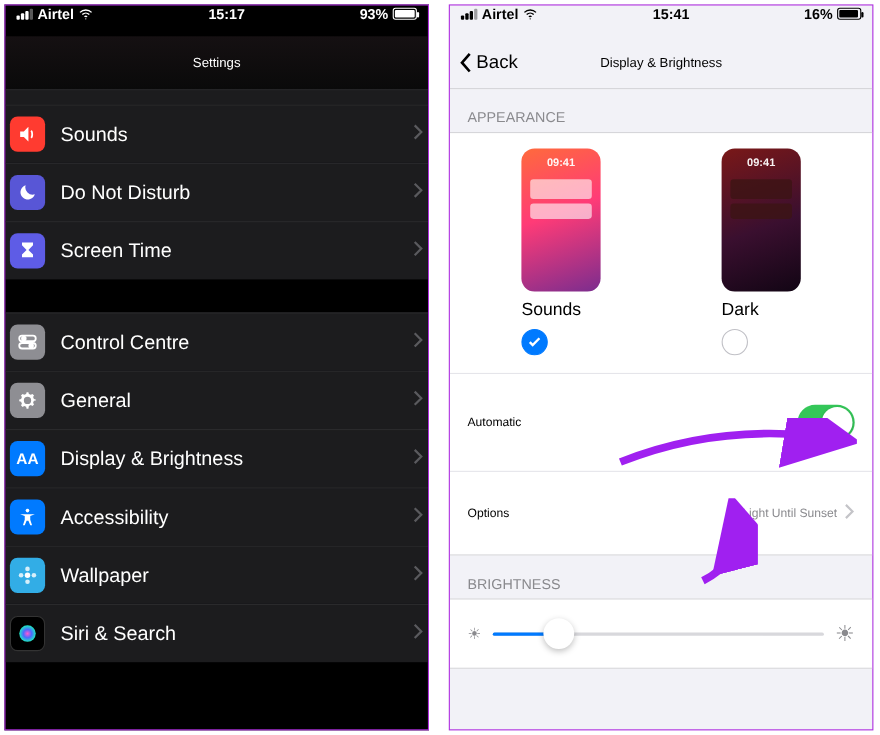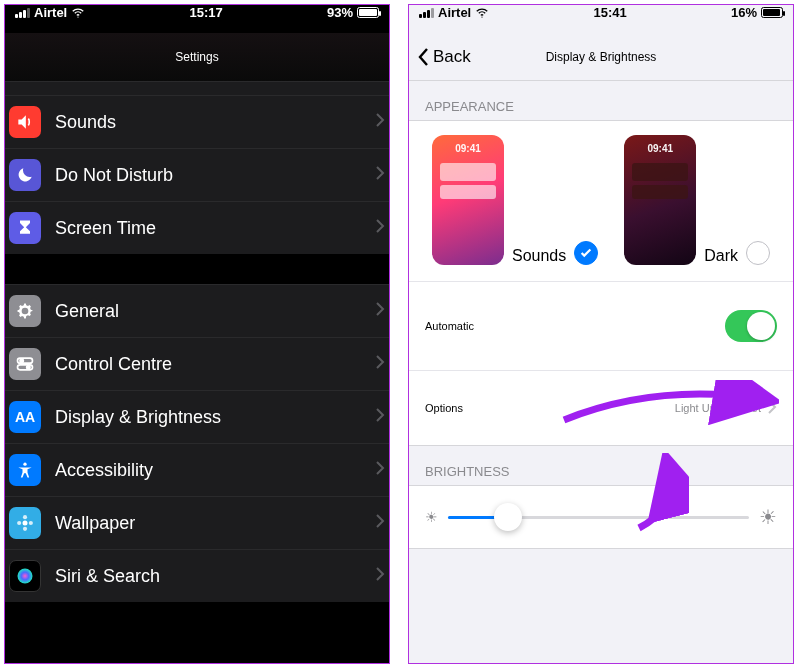--- a/index.html
+++ b/index.html
@@ -71,21 +71,21 @@
   
   .bg-red{background:#ff3b30}.bg-purple{background:#5856d6}.bg-indigo{background:#5e5ce6}
   .bg-grey{background:#8e8e93}.bg-blue{background:#007aff}.bg-teal{background:#32ade6}
   .bg-black{background:#000;border:1px solid #333}.bg-touch{background:#ff2d55}
 
   
   .phone.right .status { color:#000; }
   .section-header { font-size:13px; color:#8a8a8e; padding:18px 16px 6px; text-transform:uppercase; }
   .group { background:#fff; border-top:1px solid #d6d6da; border-bottom:1px solid #d6d6da; }
   .appearance-row { display:flex; justify-content:space-around; padding:14px 10px 16px; }
-  .appcard { display:flex; flex-direction:row; align-items:flex-end; gap:8px; }
+  .appcard { display:flex; flex-direction:column; align-items:flex-start; gap:8px; }
   .thumb {
     width:72px; height:130px; border-radius:12px; position:relative; overflow:hidden;
   }
   .thumb.light { background: linear-gradient(160deg,#ff6a3c 0%,#ff3b77 45%, #7b2d8e 100%); }
   .thumb.dark  { background: linear-gradient(160deg,#7a1818 0%,#3a0f2f 55%, #120514 100%); }
   .thumb .t-time { position:absolute; top:8px; left:0; right:0; text-align:center; color:rgba(255,255,255,.95); font-size:10px; font-weight:600;}
   .thumb .stripe { position:absolute; left:8px; right:8px; height:18px; border-radius:3px; }
   .thumb.light .stripe { background:rgba(255,255,255,.6);}
   .thumb.dark  .stripe { background:rgba(60,20,20,.8);}
   .thumb .s1{top:28px}.thumb .s2{top:50px;height:14px}
@@ -186,40 +186,40 @@
       <span>Screen Time</span>
       <span class="chev"><svg viewBox="0 0 10 16" fill="none" stroke="currentColor" stroke-width="2">
             <path d="M2 2l6 6-6 6"></path>
           </svg></span>
     </div>
 
     <div class="gap"></div>
 
     <div class="drow">
       <span class="icon bg-grey">
-        <svg viewBox="0 0 24 24" fill="#fff">
-            <path d="M12 8a4 4 0 1 0 0 8 4 4 0 0 0 0-8zm9 4l-2 .5-.9 2.1 1 1.8-1.7 1.7-1.8-1-2.1.9L13 21h-2l-.5-2-2.1-.9-1.8 1L4.9 17.4l1-1.8L5 13.5 3 13v-2l2-.5.9-2.1-1-1.8L6.6 4.9l1.8 1L10.5 5 11 3h2l.5 2 2.1.9 1.8-1 1.7 1.7-1 1.8.9 2.1 2 .5v2z"></path>
-          </svg>
-      </span>
-      <span>General</span>
-      <span class="chev"><svg viewBox="0 0 10 16" fill="none" stroke="currentColor" stroke-width="2">
-            <path d="M2 2l6 6-6 6"></path>
-          </svg></span>
-    </div>
-
-    <div class="drow">
-      <span class="icon bg-grey">
         <svg viewBox="0 0 24 24" fill="none" stroke="#fff" stroke-width="2">
             <rect x="3" y="5" width="18" height="6" rx="3"></rect>
             <circle cx="8" cy="8" r="2" fill="#fff"></circle>
             <rect x="3" y="13" width="18" height="6" rx="3"></rect>
             <circle cx="16" cy="16" r="2" fill="#fff"></circle>
           </svg>
       </span>
       <span>Control Centre</span>
+      <span class="chev"><svg viewBox="0 0 10 16" fill="none" stroke="currentColor" stroke-width="2">
+            <path d="M2 2l6 6-6 6"></path>
+          </svg></span>
+    </div>
+
+    <div class="drow">
+      <span class="icon bg-grey">
+        <svg viewBox="0 0 24 24" fill="#fff">
+            <path d="M12 8a4 4 0 1 0 0 8 4 4 0 0 0 0-8zm9 4l-2 .5-.9 2.1 1 1.8-1.7 1.7-1.8-1-2.1.9L13 21h-2l-.5-2-2.1-.9-1.8 1L4.9 17.4l1-1.8L5 13.5 3 13v-2l2-.5.9-2.1-1-1.8L6.6 4.9l1.8 1L10.5 5 11 3h2l.5 2 2.1.9 1.8-1 1.7 1.7-1 1.8.9 2.1 2 .5v2z"></path>
+          </svg>
+      </span>
+      <span>General</span>
       <span class="chev"><svg viewBox="0 0 10 16" fill="none" stroke="currentColor" stroke-width="2">
             <path d="M2 2l6 6-6 6"></path>
           </svg></span>
     </div>
 
     <div class="drow">
       <span class="icon bg-blue">
         <span style="font:700 14px Arial;color:#fff;display:flex;align-items:center;justify-content:center;width:100%;height:100%">AA</span>
       </span>
       <span>Display &amp; Brightness</span>

